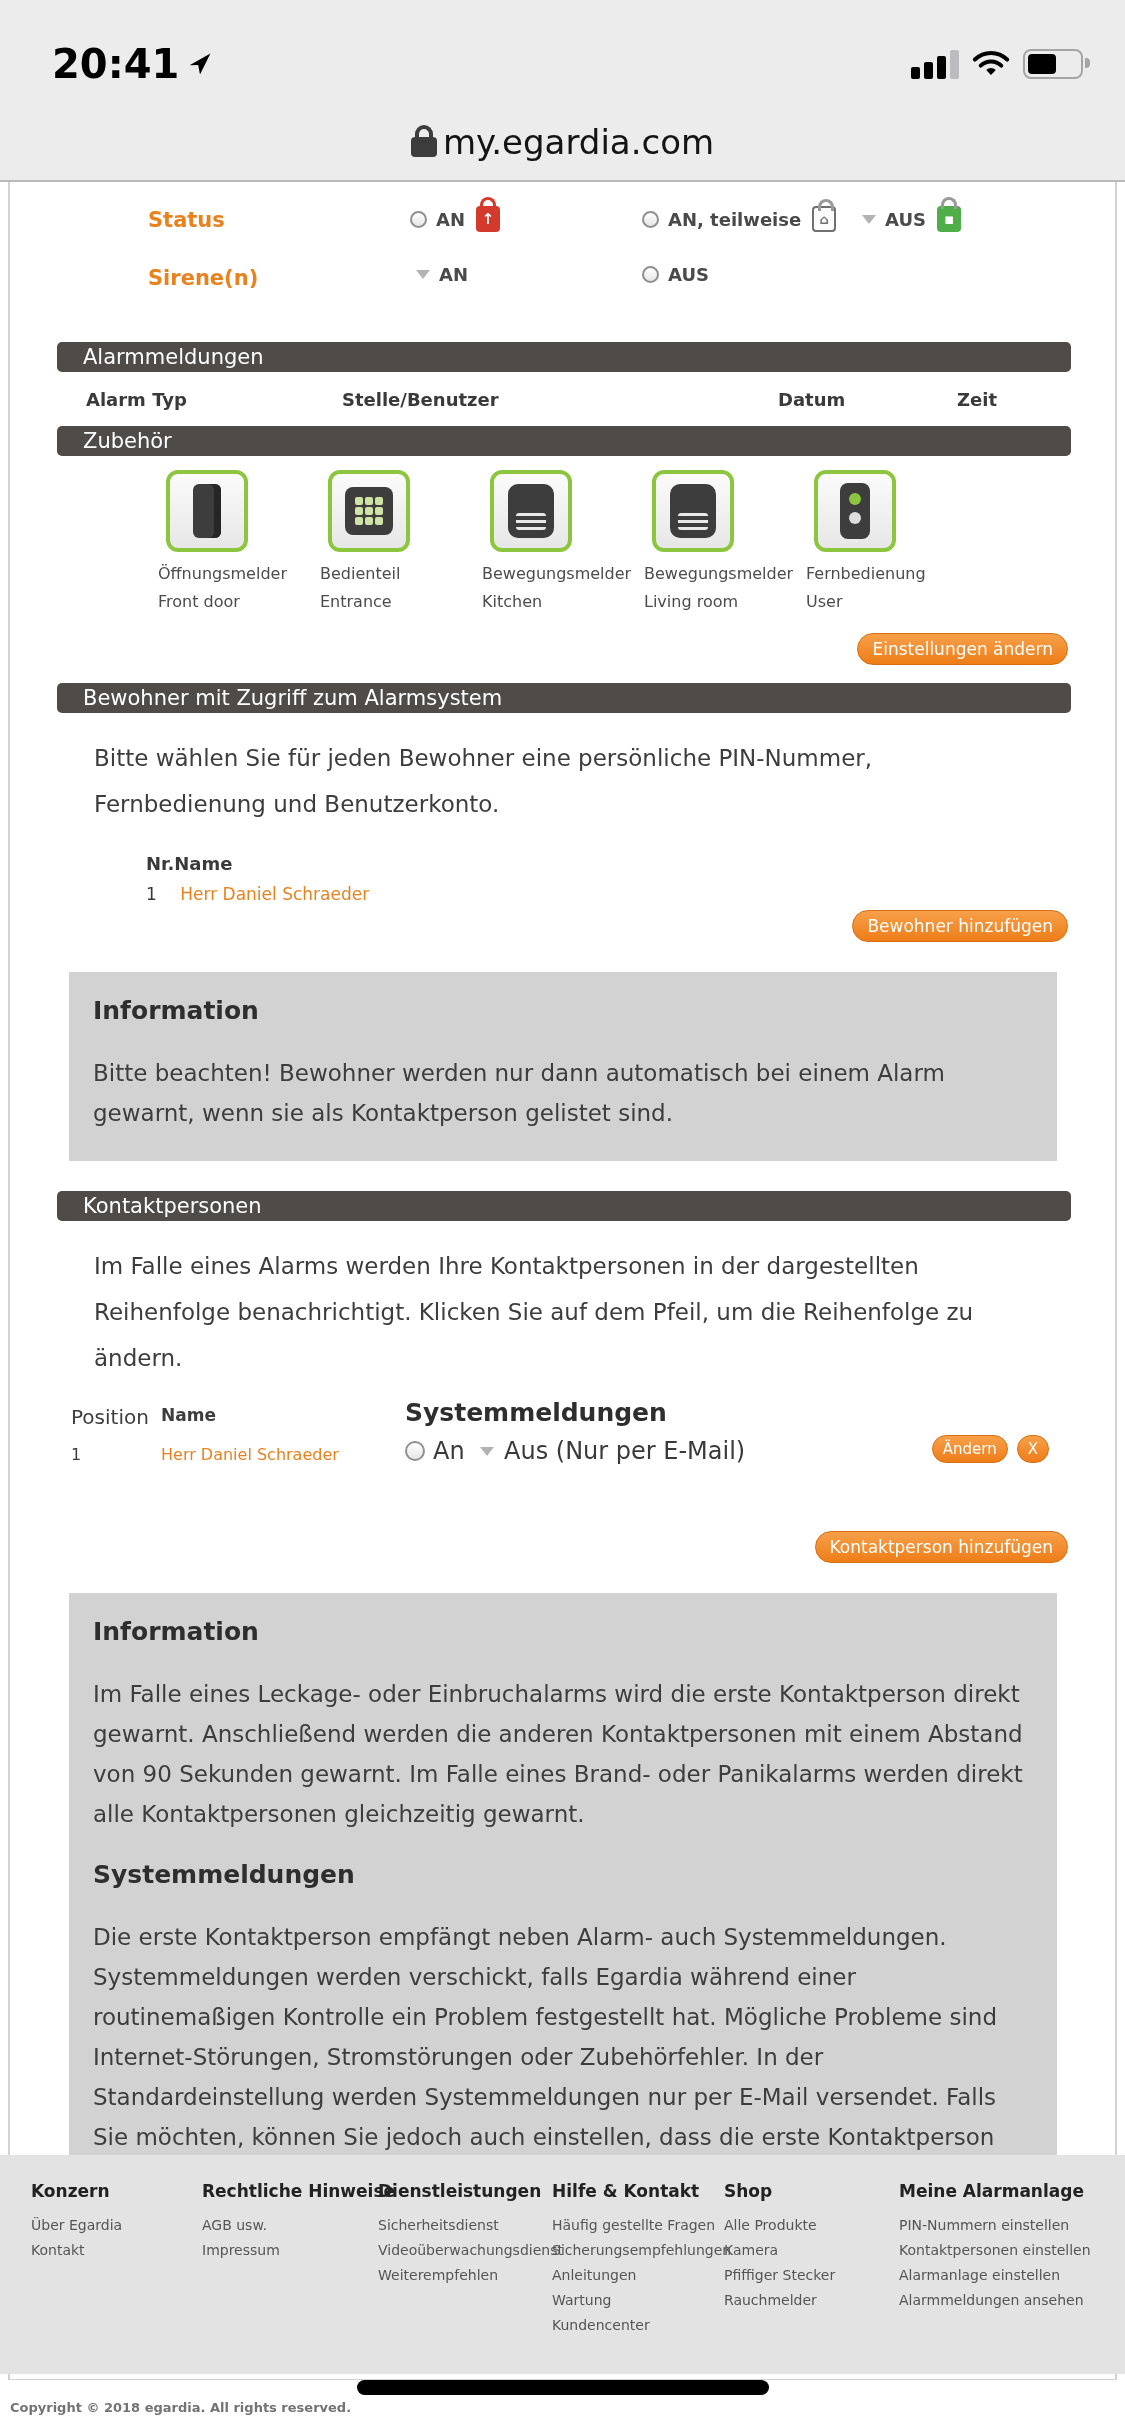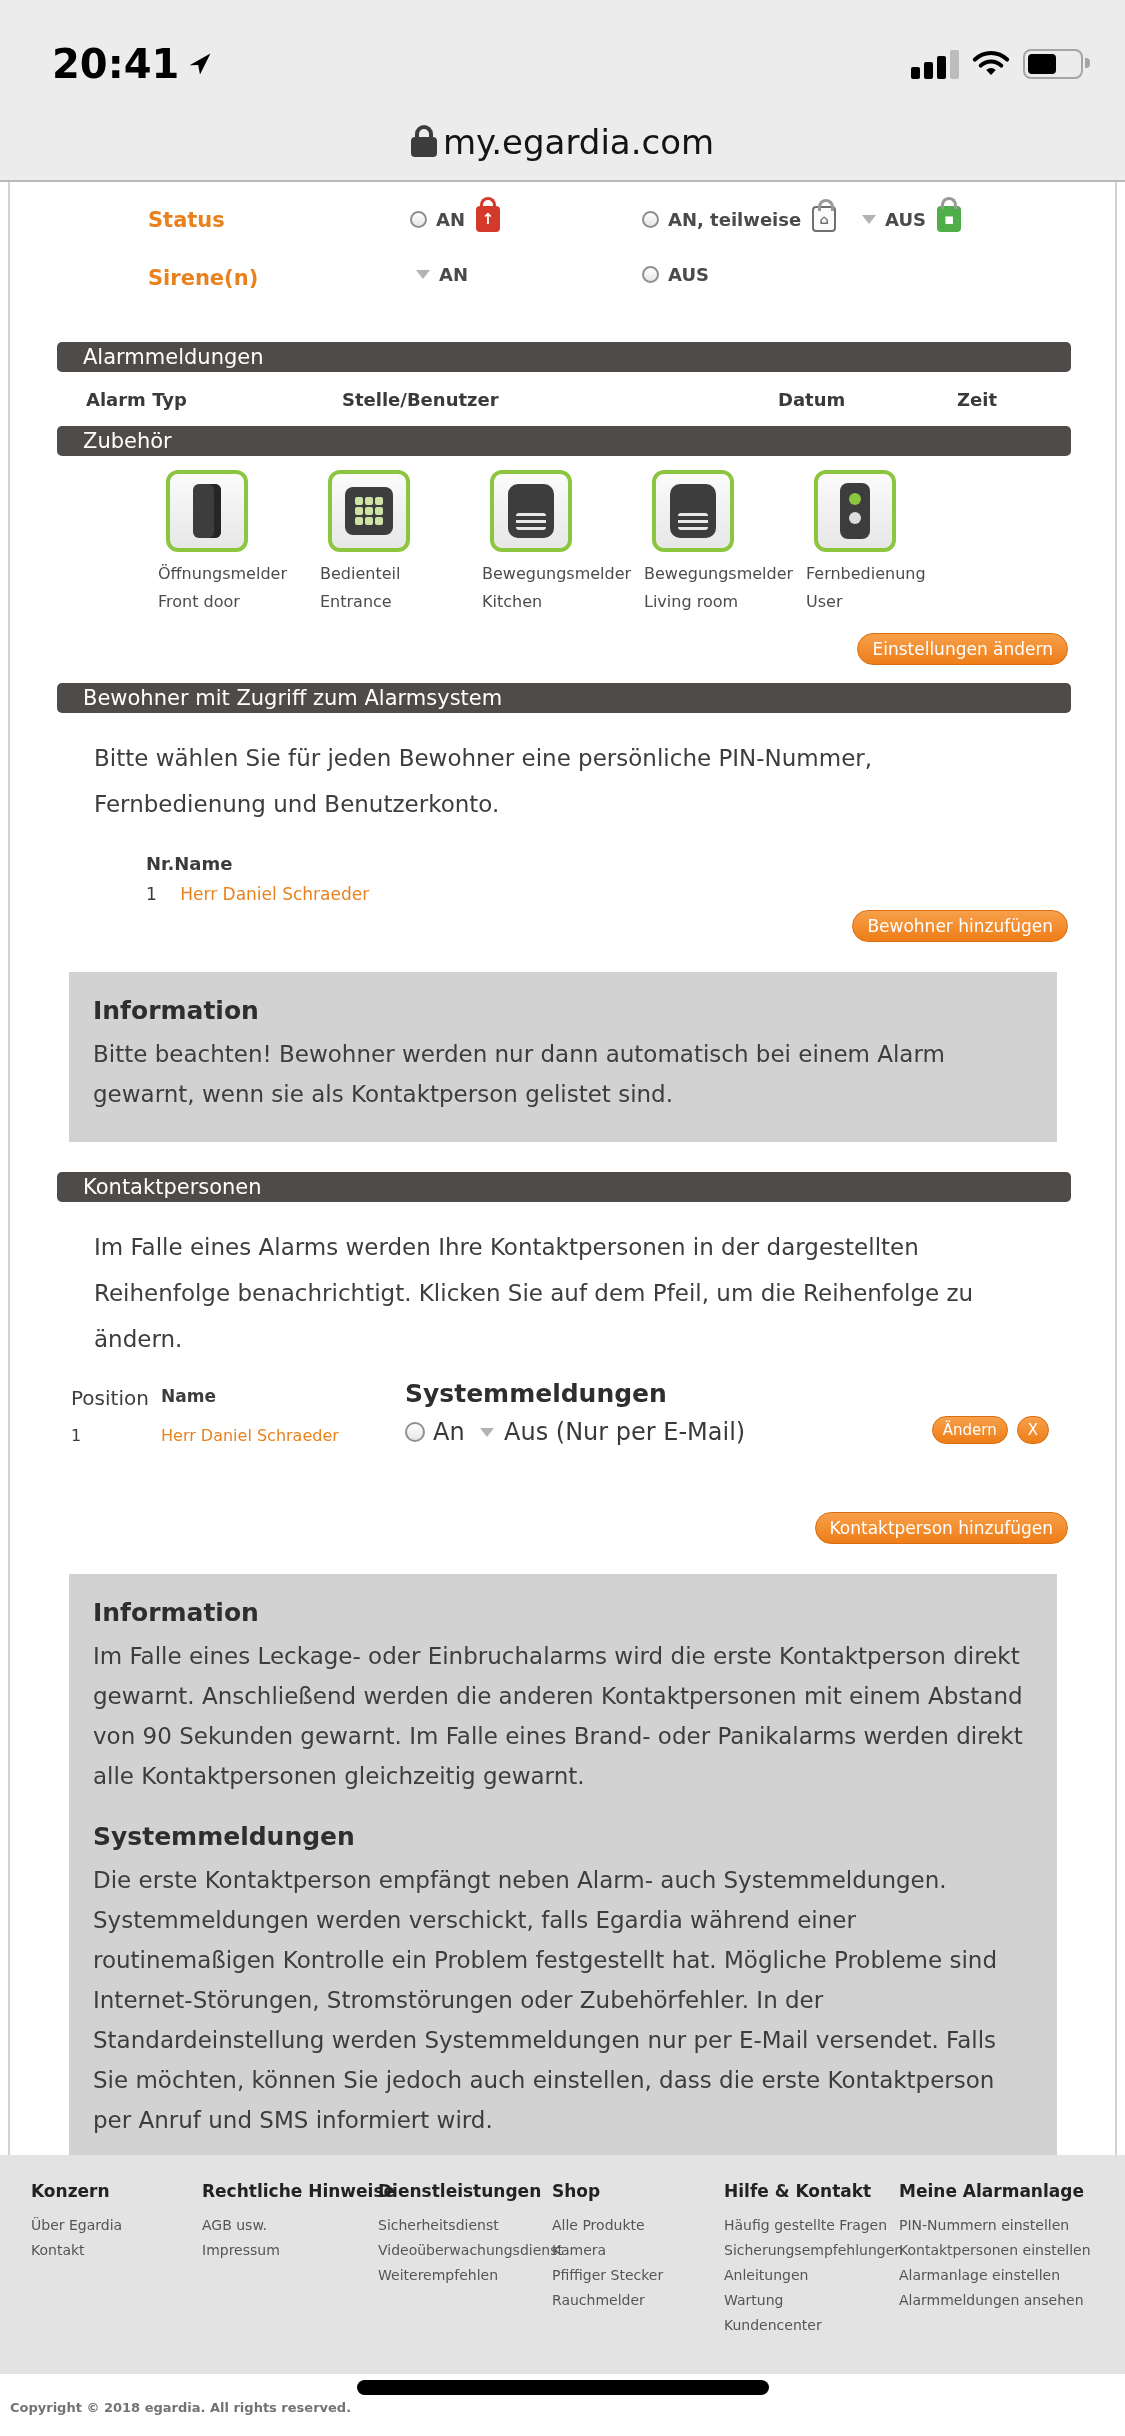--- a/index.html
+++ b/index.html
@@ -63,21 +63,21 @@
   
   .section-text{margin:22px 70px 0 84px;font-size:23px;line-height:46px;color:#3d3d3d;}
   .bw-table{margin:26px 0 0 136px;color:#3a3a3a;}
   .bw-head{font-size:18px;font-weight:700;}
   .bw-row{margin-top:10px;font-size:17px;}
   .bw-row .nr{margin-right:18px;}
   .olink{color:#e8821e;text-decoration:none;cursor:pointer;}
   .info-box{margin:30px 58px 0 59px;background:#d2d2d2;padding:24px 30px 28px 24px;}
   .info-title{font-size:25px;font-weight:700;color:#2e2e2e;}
   .info-sub{font-size:25px;font-weight:700;color:#2e2e2e;margin-top:26px;}
-  .info-text{font-size:23px;line-height:40px;color:#3d3d3d;margin-top:9px;}
+  .info-text{font-size:23px;line-height:40px;color:#3d3d3d;margin-top:28px;}
   
   .kt-table{position:relative;margin-top:24px;height:118px;}
   .kt-table .h-pos{position:absolute;left:61px;top:0;font-size:20px;font-weight:400;}
   .kt-table .h-name{position:absolute;left:151px;top:0;font-size:17px;font-weight:700;}
   .kt-table .h-sys{position:absolute;left:395px;top:-7px;font-size:25px;font-weight:700;color:#2e2e2e;}
   .kt-table .r-pos{position:absolute;left:61px;top:40px;font-size:16px;}
   .kt-table .r-name{position:absolute;left:151px;top:40px;font-size:16px;}
   .kt-table .r-an{position:absolute;left:395px;top:32px;display:flex;align-items:center;gap:8px;font-size:24px;color:#3a3a3a;}
   .kt-table .r-sel{position:absolute;left:470px;top:32px;display:flex;align-items:center;gap:10px;font-size:24px;color:#3a3a3a;}
   .kt-table .r-btns{position:absolute;right:66px;top:30px;display:flex;gap:9px;}
@@ -281,35 +281,35 @@
       <a class="fitem">AGB usw.</a>
       <a class="fitem">Impressum</a>
     </div>
     <div class="fcol">
       <div class="ftitle">Dienstleistungen</div>
       <a class="fitem">Sicherheitsdienst</a>
       <a class="fitem">Videoüberwachungsdienst</a>
       <a class="fitem">Weiterempfehlen</a>
     </div>
     <div class="fcol">
-      <div class="ftitle">Shop</div>
-      <a class="fitem">Alle Produkte</a>
-      <a class="fitem">Kamera</a>
-      <a class="fitem">Pfiffiger Stecker</a>
-      <a class="fitem">Rauchmelder</a>
-    </div>
-    <div class="fcol">
       <div class="ftitle">Hilfe &amp; Kontakt</div>
       <a class="fitem">Häufig gestellte Fragen</a>
       <a class="fitem">Sicherungsempfehlungen</a>
       <a class="fitem">Anleitungen</a>
       <a class="fitem">Wartung</a>
       <a class="fitem">Kundencenter</a>
     </div>
     <div class="fcol">
+      <div class="ftitle">Shop</div>
+      <a class="fitem">Alle Produkte</a>
+      <a class="fitem">Kamera</a>
+      <a class="fitem">Pfiffiger Stecker</a>
+      <a class="fitem">Rauchmelder</a>
+    </div>
+    <div class="fcol">
       <div class="ftitle">Meine Alarmanlage</div>
       <a class="fitem">PIN-Nummern einstellen</a>
       <a class="fitem">Kontaktpersonen einstellen</a>
       <a class="fitem">Alarmanlage einstellen</a>
       <a class="fitem">Alarmmeldungen ansehen</a>
     </div>
   </div>
   <div class="bottombar">
     <div class="home-indicator"></div>
     <div class="copyright">Copyright © 2018 egardia. All rights reserved.</div>

